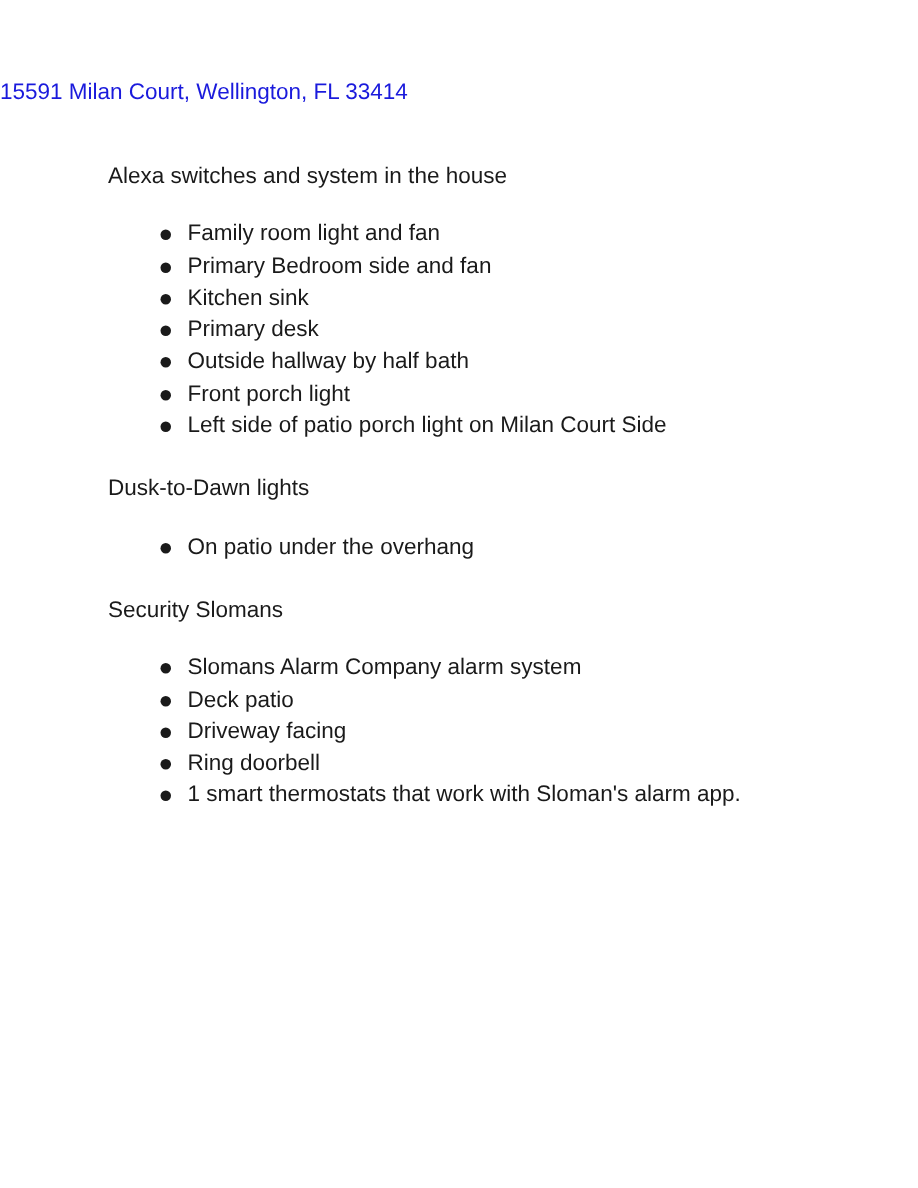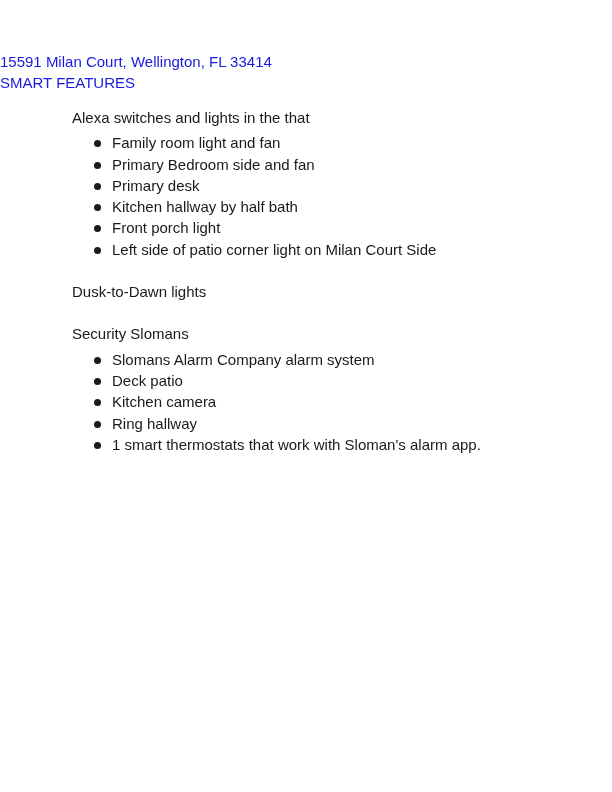--- a/index.html
+++ b/index.html
@@ -3,54 +3,55 @@
   <meta charset="utf-8">
   <style>
     html, body { margin:0; padding:0; background:#ffffff; }
     body { width:612px; height:792px; position:relative; overflow:hidden;
            font-family:"Liberation Sans", sans-serif; color:#1a1a1a; }
     .header { position:absolute; top:37px; left:0; width:612px; text-align:left;
               color:#1a1adc; font-size:15px; line-height:21px;margin-top:14px; }
     .content { position:absolute; top:107px; left:72px; width:480px; font-size:15px; }
     .section { margin-bottom:21px; }
     .section-title { line-height:21.3px; height:21.3px; }
-    ul { list-style:none; margin:4px; padding:0; }
+    ul { list-style:none; margin:17px; padding:0; }
     li { position:relative; padding-left:36px; line-height:21.3px; height:21.3px; white-space:nowrap; }
     li .bullet { position:absolute; left:18px; top:8px; width:7px; height:7px; border-radius:50%; background:#1a1a1a; }
   </style>
 </head>
 <body>
 
 <div class="header">
   <div>15591 Milan Court, Wellington, FL 33414</div>
-  <div>SMART FEATURES</div>
 </div>
 
 <div class="content">
   <div class="section">
-    <div class="section-title">Alexa switches and lights in the that</div>
+    <div class="section-title">Alexa switches and system in the house</div>
     <ul>
       <li><span class="bullet"></span><span>Family room light and fan</span></li>
       <li><span class="bullet"></span><span>Primary Bedroom side and fan</span></li>
+      <li><span class="bullet"></span><span>Kitchen sink</span></li>
       <li><span class="bullet"></span><span>Primary desk</span></li>
-      <li><span class="bullet"></span><span>Kitchen hallway by half bath</span></li>
+      <li><span class="bullet"></span><span>Outside hallway by half bath</span></li>
       <li><span class="bullet"></span><span>Front porch light</span></li>
-      <li><span class="bullet"></span><span>Left side of patio corner light on Milan Court Side</span></li>
+      <li><span class="bullet"></span><span>Left side of patio porch light on Milan Court Side</span></li>
     </ul>
   </div>
 
   <div class="section">
     <div class="section-title">Dusk-to-Dawn lights</div>
     <ul>
+      <li><span class="bullet"></span><span>On patio under the overhang</span></li>
     </ul>
   </div>
 
   <div class="section">
     <div class="section-title">Security Slomans</div>
     <ul>
       <li><span class="bullet"></span><span>Slomans Alarm Company alarm system</span></li>
       <li><span class="bullet"></span><span>Deck patio</span></li>
-      <li><span class="bullet"></span><span>Kitchen camera</span></li>
-      <li><span class="bullet"></span><span>Ring hallway</span></li>
+      <li><span class="bullet"></span><span>Driveway facing</span></li>
+      <li><span class="bullet"></span><span>Ring doorbell</span></li>
       <li><span class="bullet"></span><span>1 smart thermostats that work with Sloman's alarm app.</span></li>
     </ul>
   </div>
 </div>
 
 </body></html>

